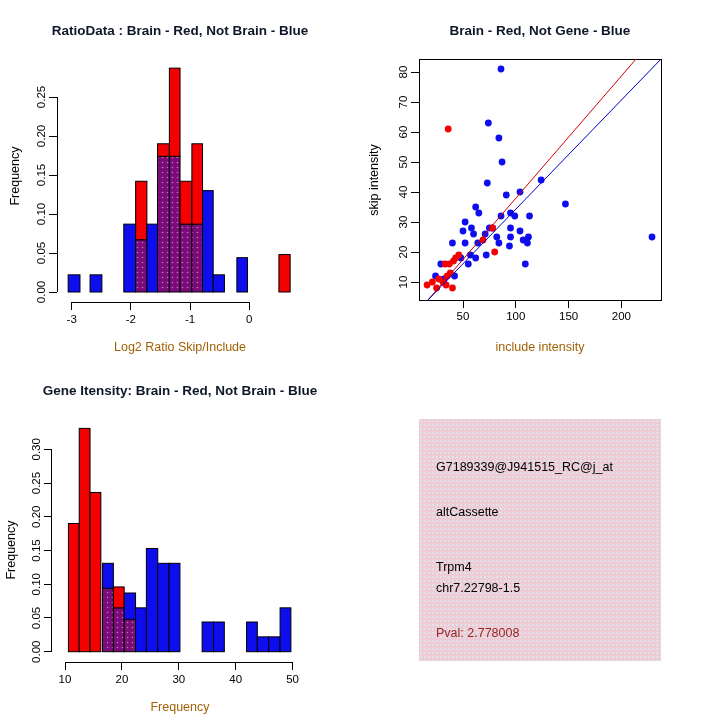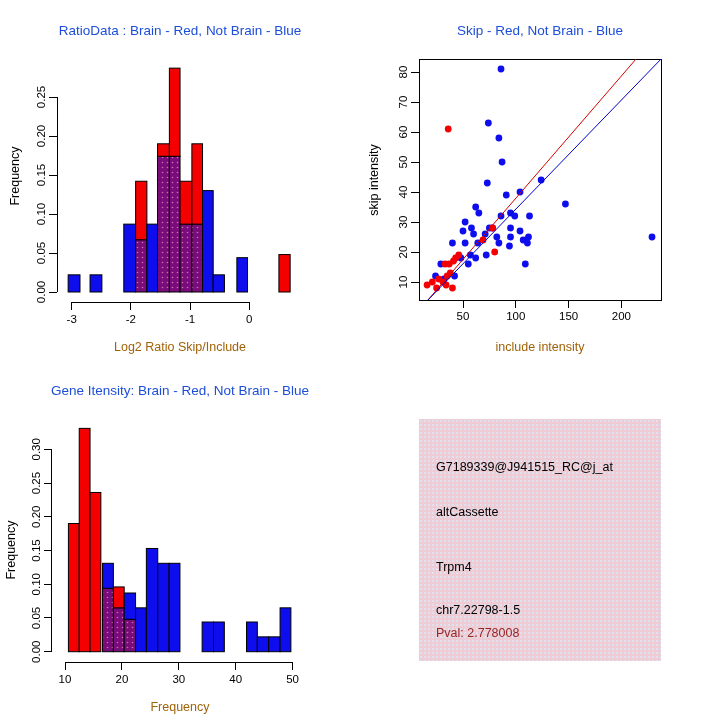--- a/index.html
+++ b/index.html
@@ -1,21 +1,21 @@
 <!DOCTYPE html>
 <html><head>
 <meta charset="utf-8">
 <style>
   html,body{margin:0;padding:0;background:#ffffff;}
   body{width:720px;height:720px;overflow:hidden;}
   #fig{position:relative;width:720px;height:720px;font-family:"Liberation Sans",sans-serif;background:#fff;}
   .panel{position:absolute;width:360px;height:360px;}
   .panel svg{position:absolute;left:0;top:0;}
   .title{position:absolute;top:23px;left:0;right:0;text-align:center;
-         font-size:13.5px;font-weight:normal;color:#1d4ed8;white-space:nowrap;}
+         font-size:13.5px;font-weight:bold;color:#0f172a;white-space:nowrap;}
   .xlab{position:absolute;top:340px;left:0;right:0;text-align:center;
         font-size:12.5px;color:#a16207;}
   .ylab{position:absolute;font-size:12.5px;color:#000;white-space:nowrap;
         transform:translate(-50%,-50%) rotate(-90deg);}
   svg text{font-family:"Liberation Sans",sans-serif;font-size:11.5px;fill:#000;}
   .infobox{position:absolute;left:59px;top:59px;width:242px;height:242px;
            background-color:#efccd4;
            background-image:radial-gradient(#dde1f0 0.9px,rgba(0,0,0,0) 1px);
            background-size:4px 4px;}
   .iline{position:absolute;left:17px;font-size:12.5px;color:#000;white-space:nowrap;}
@@ -166,21 +166,21 @@
         <circle cx="82.936" cy="282" r="3.4" fill="#f50000"></circle>
         <circle cx="78.712" cy="279" r="3.4" fill="#f50000"></circle>
         <circle cx="72.376" cy="282" r="3.4" fill="#f50000"></circle>
         <circle cx="67.096" cy="285" r="3.4" fill="#f50000"></circle>
         <circle cx="76.6" cy="288" r="3.4" fill="#f50000"></circle>
         <circle cx="86.104" cy="285" r="3.4" fill="#f50000"></circle>
         <circle cx="92.44" cy="288" r="3.4" fill="#f50000"></circle>
         <line x1="67.9408" y1="300" x2="275.9728" y2="59.10000000000002" stroke="#d40000" stroke-width="1"></line>
         <line x1="67.9408" y1="300" x2="301" y2="59.10000000000002" stroke="#0000c8" stroke-width="1"></line>
       </svg>
-    <div class="title">Skip - Red, Not Brain - Blue</div>
+    <div class="title">Brain - Red, Not Gene - Blue</div>
     <div class="ylab" style="left:14px;top:180px;">skip intensity</div>
     <div class="xlab">include intensity</div>
   </section>
 
   <section class="panel" style="left:0;top:360px;">
     <svg id="svg-hist2" width="360" height="360">
         <defs>
           <pattern id="svg-hist2-pd" width="5" height="5" patternUnits="userSpaceOnUse">
             <rect width="5" height="5" fill="#7a0b7a"></rect>
             <circle cx="2.5" cy="2.5" r="0.8" fill="#cd6fb0"></circle>
@@ -235,18 +235,18 @@
     <div class="title">Gene Itensity: Brain - Red, Not Brain - Blue</div>
     <div class="ylab" style="left:11px;top:190px;">Frequency</div>
     <div class="xlab">Frequency</div>
   </section>
 
   <section class="panel" style="left:360px;top:360px;">
     <div class="infobox">
       <div class="iline" style="top:41px;">G7189339@J941515_RC@j_at</div>
       <div class="iline" style="top:86px;">altCassette</div>
       <div class="iline" style="top:141px;">Trpm4</div>
-      <div class="iline" style="top:184px;">chr7.22798-1.5</div>
+      <div class="iline" style="top:162px;">chr7.22798-1.5</div>
       <div class="iline pval" style="top:207px;">Pval: 2.778008</div>
     </div>
   </section>
 
 </div>
 
 </body></html>

